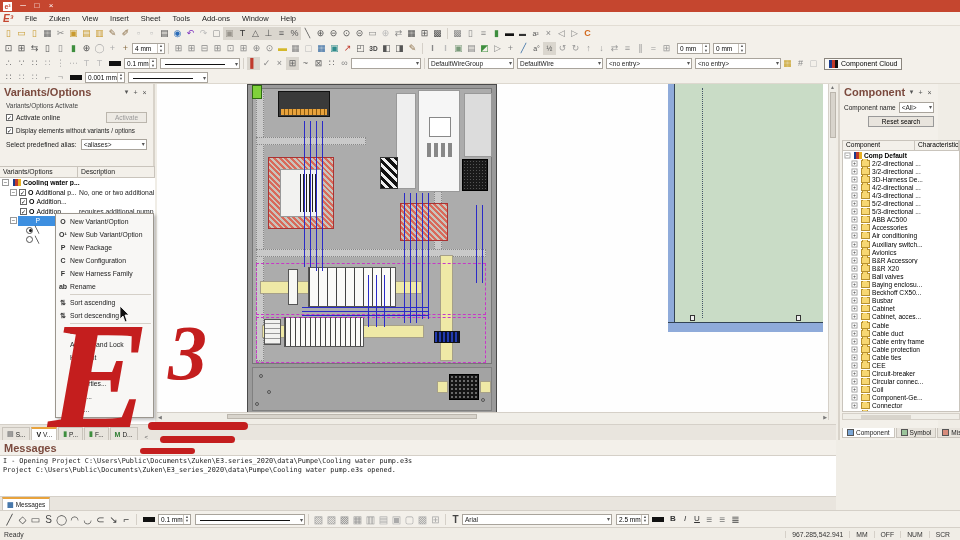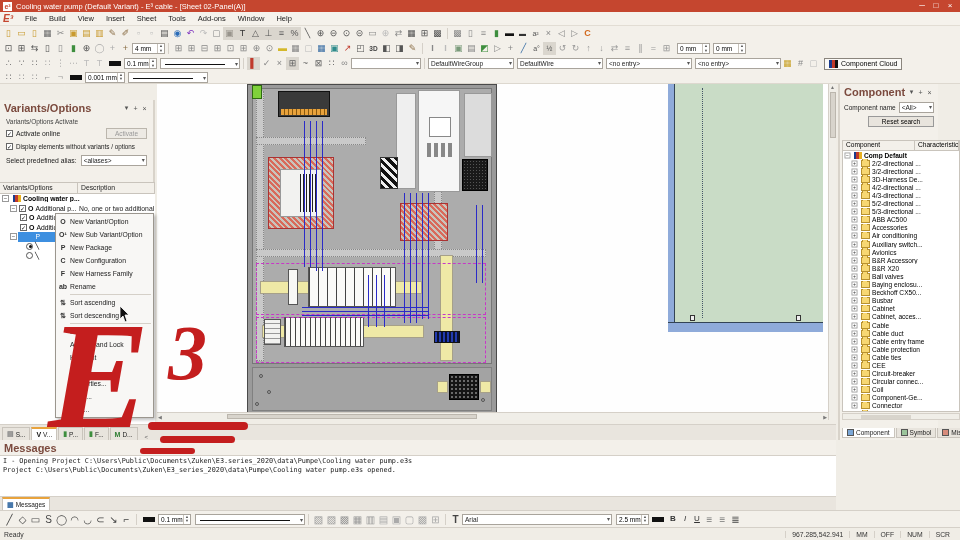--- a/index.html
+++ b/index.html
@@ -36,21 +36,21 @@
   .dd::after { content:"▾"; position:absolute; right:1px; top:0; font-size:6px; color:#555; }
   .dd .ddv { display:inline-block; overflow:hidden; white-space:nowrap; }
   .swatch { width:12px; height:5px; background:#111; margin:0 3px; }
   .linedd { width:80px; height:11px; border:1px solid #A9A49C; background:#fff; position:relative; }
   .linedd::before { content:""; position:absolute; left:4px; right:14px; top:5px; border-top:1px solid #111; }
   .linedd::after { content:"▾"; position:absolute; right:1px; top:1px; font-size:6px; color:#555; }
   #cloud-btn { display:flex; align-items:center; height:12px; border:1px solid #8A857D; background:#FBFAF7; padding:0 4px; font-size:7px; margin-left:4px; }
   .flagicon { width:9px; height:8px; margin-right:3px; background:linear-gradient(90deg,#1B3C8C 0 3px,#C0392B 3px 6px,#111 6px 9px); }
 
   
-  #leftpanel { position:absolute; left:0; top:100px; width:155px; height:340px; background:#F3F0EA; border-right:2px solid #D8D3CA; }
+  #leftpanel { position:absolute; left:0; top:84px; width:155px; height:340px; background:#F3F0EA; border-right:2px solid #D8D3CA; }
   .phead { height:16px; display:flex; align-items:center; padding:0 4px; }
   .ptitle { font-size:11px; font-weight:bold; color:#7B4A3E; flex:1; }
   .phicon { font-size:7px; color:#555; width:9px; text-align:center; }
   .grouplabel { font-size:6.5px; color:#444; padding:2px 6px 1px; }
   .cbrow { display:flex; align-items:center; padding:2px 6px; font-size:6.8px; color:#222; }
   .cb { width:7px; height:7px; border:1px solid #666; background:#fff; margin-right:3px; font-size:6px; line-height:6px; text-align:center; color:#111; flex:none; }
   .cb.ck::before { content:"✓"; }
   #activate-btn { margin-left:auto; font-size:6.5px; color:#999; background:#EDEAE4; border:1px solid #BBB6AD; padding:1px 8px; }
   .aliasrow { display:flex; align-items:center; padding:3px 6px; font-size:6.8px; color:#222; }
   .aliasrow .dd { width:66px; margin-left:4px; }
@@ -177,32 +177,31 @@
   #wm-site { position:absolute; left:695px; top:512px; z-index:50; font-family:"Liberation Serif", serif; font-size:19px; color:#111; pointer-events:none; }
   #cursor { position:absolute; left:119px; top:306px; z-index:60; pointer-events:none; }
 </style>
 </head>
 <body>
 
 <div id="app">
 
   <div id="titlebar">
     <span class="appicon">e³</span>
-    <span id="title-text">Cooling water pump (Default Variant) - E³ cable - [Sheet 02-Panel(A)]</span>
     <span class="winbtn">─</span>
     <span class="winbtn">□</span>
     <span class="winbtn">×</span>
   </div>
 
   <div id="menubar">
     <span class="e3logo">E³</span>
     <span class="ilist">
 
     <span class="mi">File</span>
-        <span class="mi">Build</span>
+        <span class="mi">Zuken</span>
         <span class="mi">View</span>
         <span class="mi">Insert</span>
         <span class="mi">Sheet</span>
         <span class="mi">Tools</span>
         <span class="mi">Add-ons</span>
         <span class="mi">Window</span>
         <span class="mi">Help</span>
       </span>
   </div>
 

